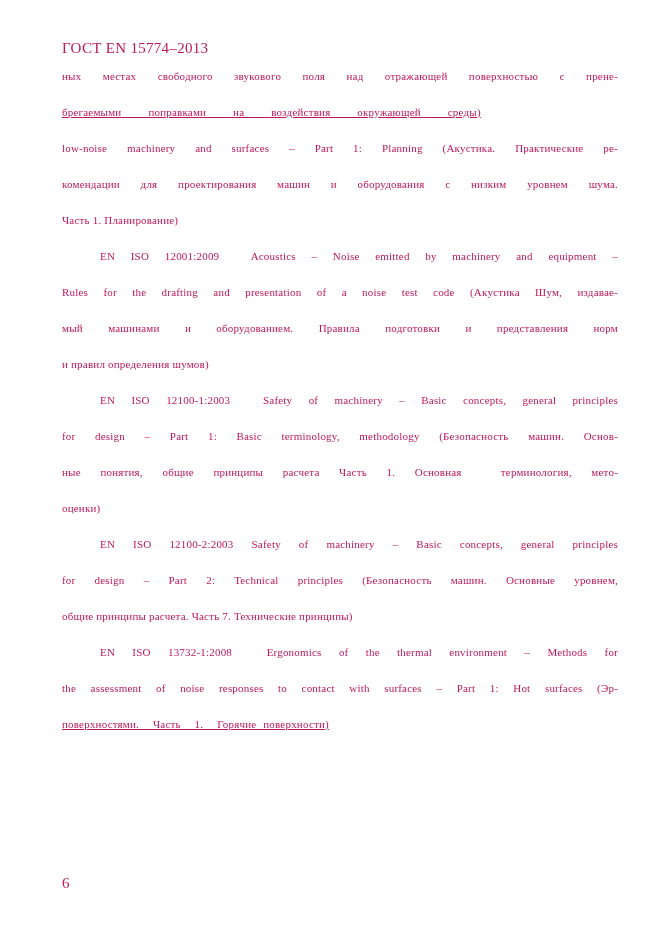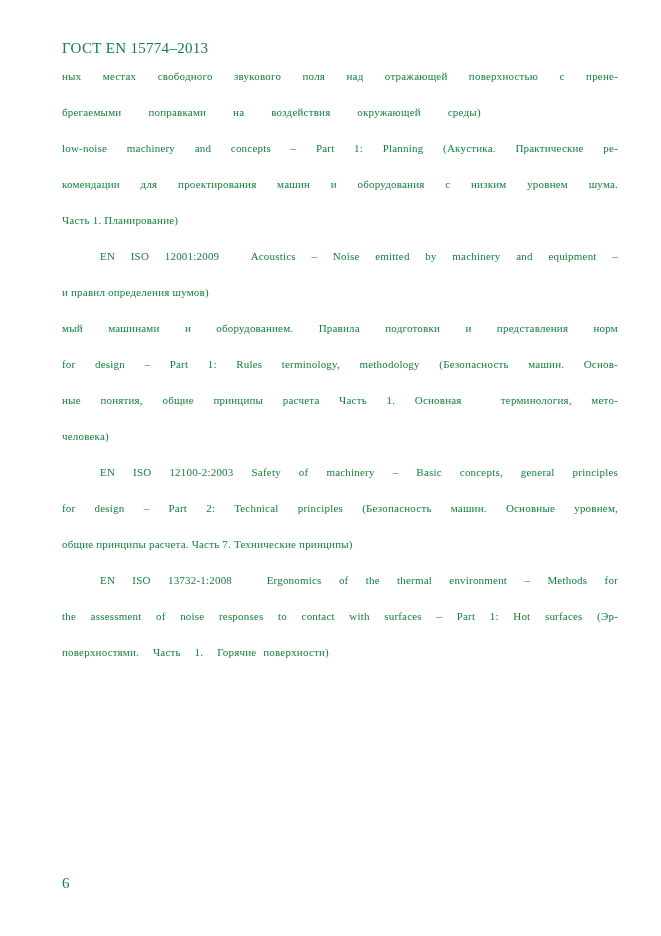--- a/index.html
+++ b/index.html
@@ -6,21 +6,21 @@
     margin: 0;
     padding: 0;
     background: #ffffff;
   }
   .page {
     position: relative;
     width: 661px;
     height: 936px;
     background: #ffffff;
     font-family: "Liberation Serif", "DejaVu Serif", serif;
-    color: #15803d;
+    color: #be185d;
     overflow: hidden;
   }
   .doc-header {
     position: absolute;
     left: 62px;
     top: 40px;
     font-size: 15px;
     letter-spacing: 0.3px;
     white-space: nowrap;
   }
@@ -57,32 +57,34 @@
   }
 </style>
 </head>
 <body>
 
 <div class="page">
   <div class="doc-header">ГОСТ EN 15774–2013</div>
 
   <div class="doc-body" id="doc-body">
       <div class="line justify">ных местах свободного звукового поля над отражающей поверхностью с прене-</div>
-      <div class="line left" style="word-spacing: 24px;">брегаемыми поправками на воздействия окружающей среды)</div>
-      <div class="line justify">low-noise machinery and concepts – Part 1: Planning (Акустика. Практические ре-</div>
+      <div class="line left" style="word-spacing: 24px; text-decoration: underline;">брегаемыми поправками на воздействия окружающей среды)</div>
+      <div class="line justify">low-noise machinery and surfaces – Part 1: Planning (Акустика. Практические ре-</div>
       <div class="line justify">комендации для проектирования машин и оборудования с низким уровнем шума.</div>
       <div class="line left">Часть 1. Планирование)</div>
       <div class="line justify indent">EN ISO 12001:2009&nbsp;&nbsp;Acoustics – Noise emitted by machinery and equipment –</div>
+      <div class="line justify">Rules for the drafting and presentation of a noise test code (Акустика Шум, издавае-</div>
+      <div class="line justify">мый машинами и оборудованием. Правила подготовки и представления норм</div>
       <div class="line left">и правил определения шумов)</div>
-      <div class="line justify">мый машинами и оборудованием. Правила подготовки и представления норм</div>
-      <div class="line justify">for design – Part 1: Rules terminology, methodology (Безопасность машин. Основ-</div>
+      <div class="line justify indent">EN ISO 12100-1:2003&nbsp; Safety of machinery – Basic concepts, general principles</div>
+      <div class="line justify">for design – Part 1: Basic terminology, methodology (Безопасность машин. Основ-</div>
       <div class="line justify">ные понятия, общие принципы расчета Часть 1. Основная&nbsp; терминология, мето-</div>
-      <div class="line left">человека)</div>
+      <div class="line left">оценки)</div>
       <div class="line justify indent">EN ISO 12100-2:2003 Safety of machinery – Basic concepts, general principles</div>
       <div class="line justify">for design – Part 2: Technical principles (Безопасность машин. Основные уровнем,</div>
       <div class="line left">общие принципы расчета. Часть 7. Технические принципы)</div>
       <div class="line justify indent">EN ISO 13732-1:2008&nbsp;&nbsp;Ergonomics of the thermal environment – Methods for</div>
       <div class="line justify">the assessment of noise responses to contact with surfaces – Part 1: Hot surfaces (Эр-</div>
-      <div class="line left" style="word-spacing: 4px;">поверхностями.&nbsp; Часть&nbsp; 1.&nbsp; Горячие поверхности)</div>
+      <div class="line left" style="word-spacing: 4px; text-decoration: underline;">поверхностями.&nbsp; Часть&nbsp; 1.&nbsp; Горячие поверхности)</div>
     </div>
 
   <div class="page-number">6</div>
 </div>
 
 </body></html>

